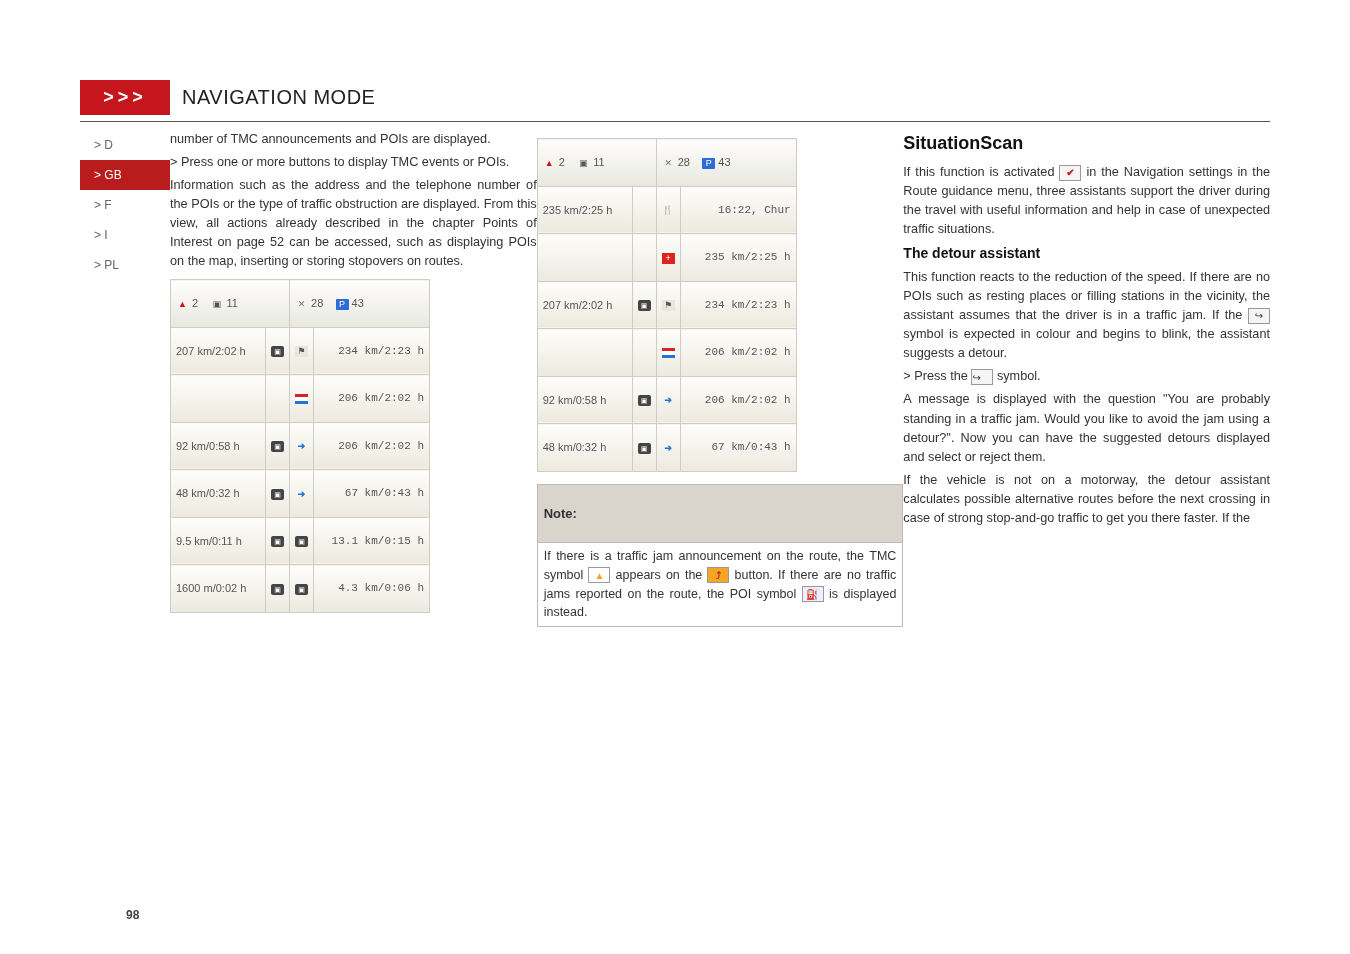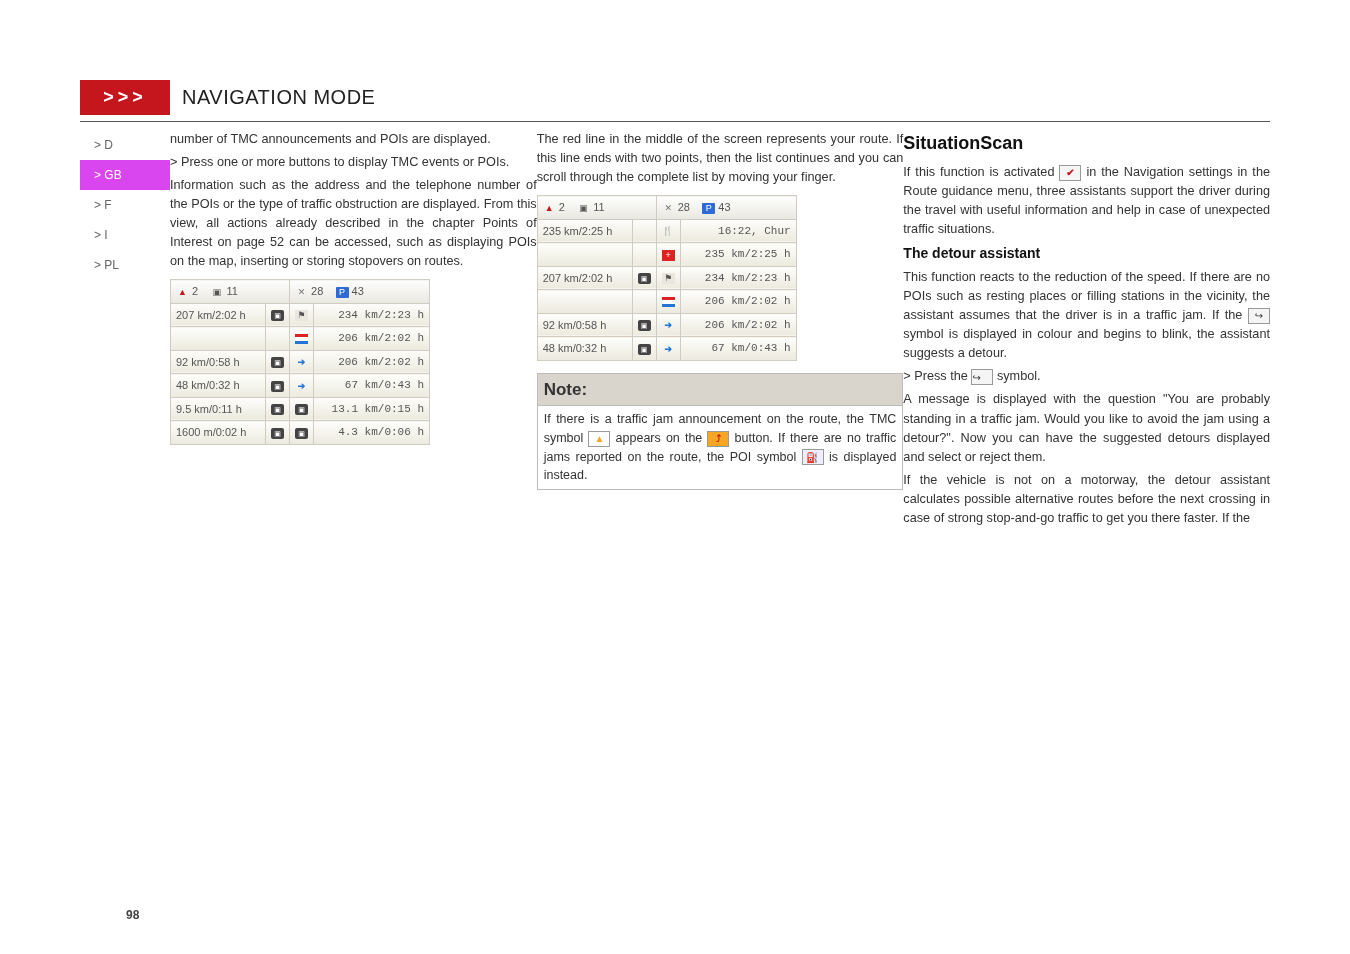--- a/index.html
+++ b/index.html
@@ -50,21 +50,21 @@
     width: 90px;
     flex-shrink: 0;
     font-size: 12px;
     color: #666;
   }
   .left-rail .lang {
     padding: 8px 14px;
     text-align: left;
   }
   .left-rail .lang.active {
-    background: #d946ef;
+    background: #b91c1c;
     color: #fff;
   }
   .columns {
     flex: 1;
     display: flex;
   }
   .col {
     flex: 1;
     font-size: 12.7px;
     line-height: 1.5;
@@ -80,23 +80,23 @@
   }
   .col h3 {
     font-size: 14px;
     font-weight: bold;
     margin-bottom: 4px;
     color: #111;
   }
   .note-head {
     background: #d9d4cc;
     border: 1px solid #bbb;
-    padding: 3px 6px;
-    font-weight: bold;
-    font-size: 17px;
+    padding: 19px 6px;
+    font-weight: bold;
+    font-size: 13px;
   }
   .note-body {
     border: 1px solid #bbb;
     border-top: none;
     padding: 4px 6px;
     font-size: 12.5px;
     line-height: 1.5;
   }
   .inline-icon {
     display: inline-flex;
@@ -115,21 +115,21 @@
   .ic-fuel  { background:#eef; }
   table.mini {
     border-collapse: collapse;
     width: 260px;
     font-size: 11px;
     margin: 8px 0 12px 0;
     color: #555;
   }
   table.mini td, table.mini th {
     border: 1px solid #d0cbc3;
-    padding: 3px 5px;
+    padding: 15px 5px;
     background: linear-gradient(#fdfdfb,#eceade);
     vertical-align: middle;
   }
   table.mini .tab-head td {
     background: linear-gradient(#fefefe,#e8e7df);
     font-weight: normal;
   }
   .tab-icon {
     display:inline-block; width:13px; height:11px; vertical-align:middle; text-align:center; font-size:9px; line-height:11px;
   }
@@ -226,21 +226,20 @@
                 <td style="width:95px">1600 m/0:02 h</td>
                 <td style="width:18px;text-align:center"><span class="tab-icon ti-speed">▣</span></td>
                 <td style="width:18px;text-align:center"><span class="tab-icon ti-speed">▣</span></td>
                 <td class="right-col">4.3 km/0:06 h</td>
               </tr>
             </tbody>
         </table>
       </div>
 
       <div class="col">
-        <p>The red line in the middle of the screen represents your route. If this line ends with two points, then the list continues and you can scroll through the complete list by moving your finger.</p>
 
         <table class="mini">
           <tbody>
               <tr class="tab-head">
             <td colspan="2"><span class="tab-icon ti-warn">▲</span> <span>2</span>&nbsp;&nbsp;&nbsp;&nbsp;<span class="tab-icon ti-poi">▣</span> <span>11</span></td>
             <td colspan="2"><span class="tab-icon ti-fork">✕</span> <span>28</span>&nbsp;&nbsp;&nbsp;&nbsp;<span class="tab-icon ti-park">P</span> <span>43</span></td>
           </tr>
           </tbody>
             <tbody>
               <tr>
@@ -293,21 +292,21 @@
         </div>
       </div>
 
       <div class="col">
         <h2>SituationScan</h2>
         <p>
           <span>If this function is activated </span><span class="inline-icon ic-check">✔</span><span> in the Navigation settings in the Route guidance menu, three assistants support the driver during the travel with useful information and help in case of unexpected traffic situations.</span>
         </p>
         <h3>The detour assistant</h3>
         <p>
-          <span>This function reacts to the reduction of the speed. If there are no POIs such as resting places or filling stations in the vicinity, the assistant assumes that the driver is in a traffic jam. If the </span><span class="inline-icon">↪</span><span> symbol is displayed in colour and begins to blink, the assistant suggests a detour.</span>
+          <span>This function reacts to the reduction of the speed. If there are no POIs such as resting places or filling stations in the vicinity, the assistant assumes that the driver is in a traffic jam. If the </span><span class="inline-icon">↪</span><span> symbol is expected in colour and begins to blink, the assistant suggests a detour.</span>
         </p>
         <p style="padding-left:10px;text-indent:-10px;">
           <span>&gt; Press the </span><span class="inline-icon">↪</span><span> symbol.</span>
         </p>
         <p>A message is displayed with the question "You are probably standing in a traffic jam. Would you like to avoid the jam using a detour?". Now you can have the suggested detours displayed and select or reject them.</p>
         <p>If the vehicle is not on a motorway, the detour assistant calculates possible alternative routes before the next crossing in case of strong stop-and-go traffic to get you there faster. If the</p>
       </div>
 
     </div>
   </div>

